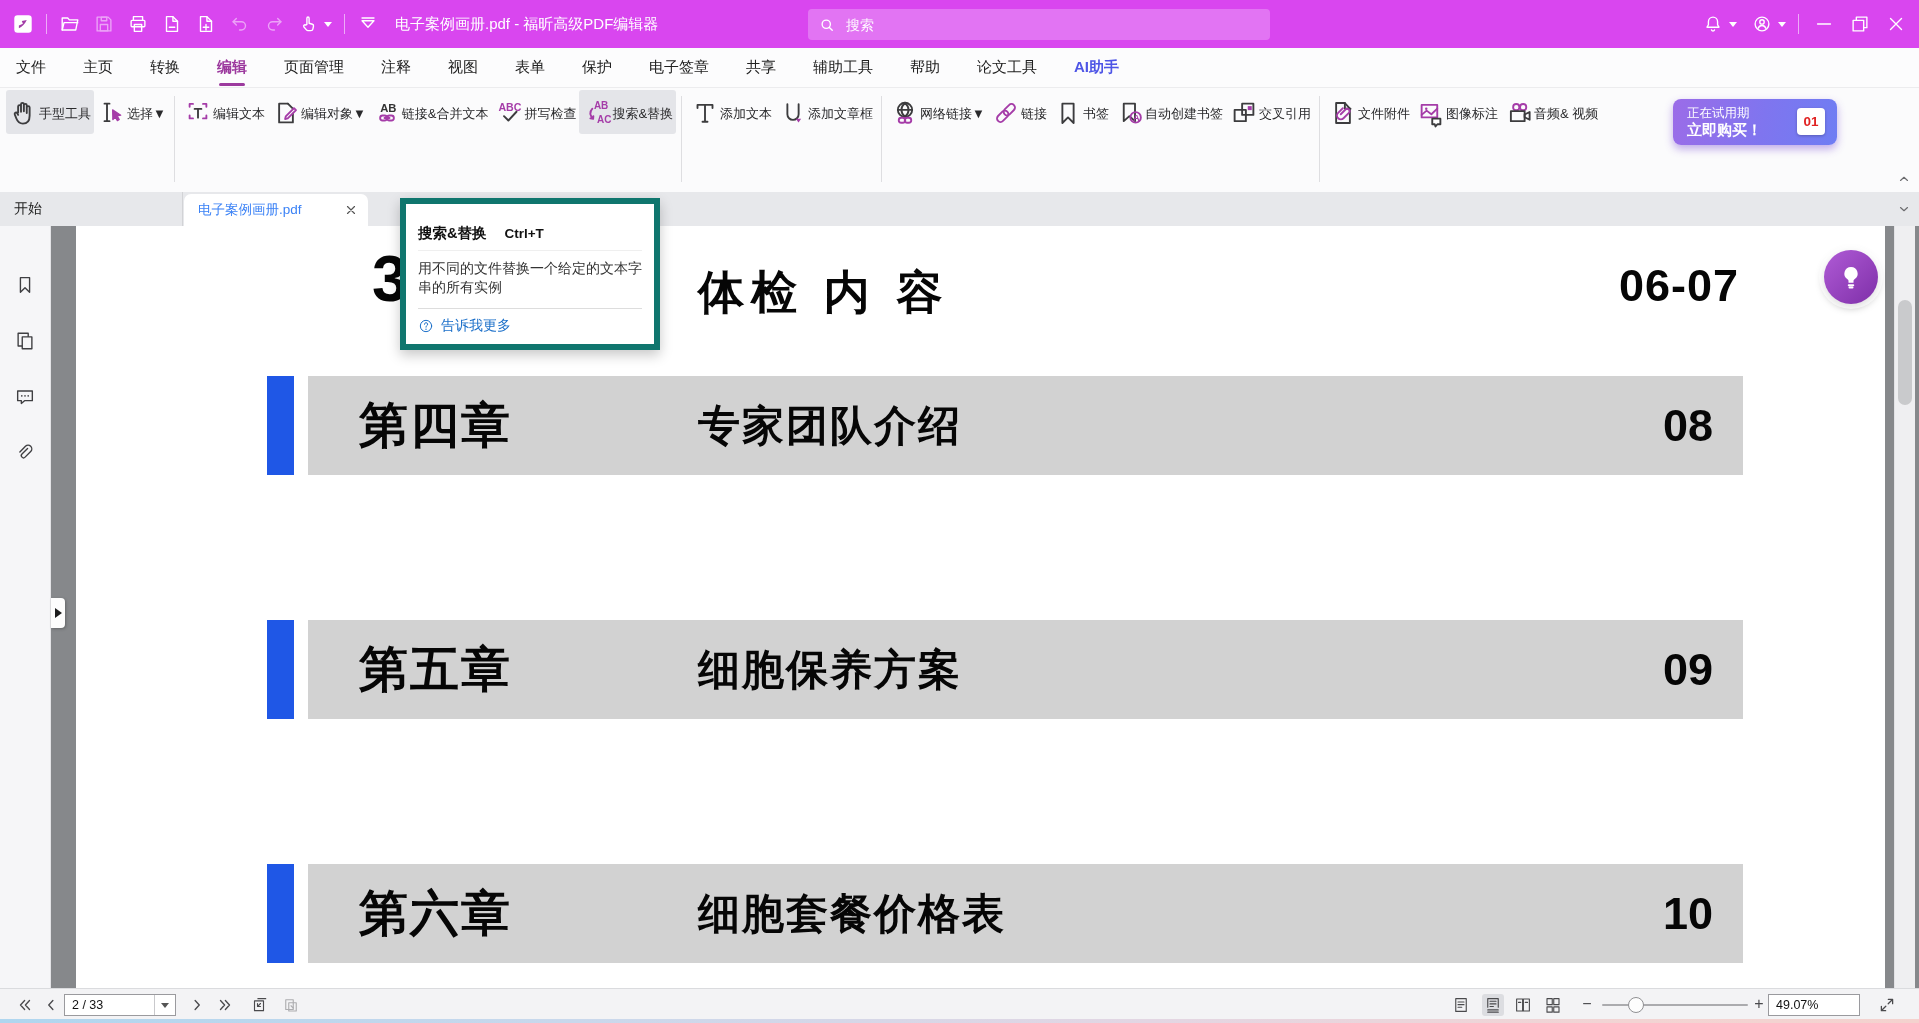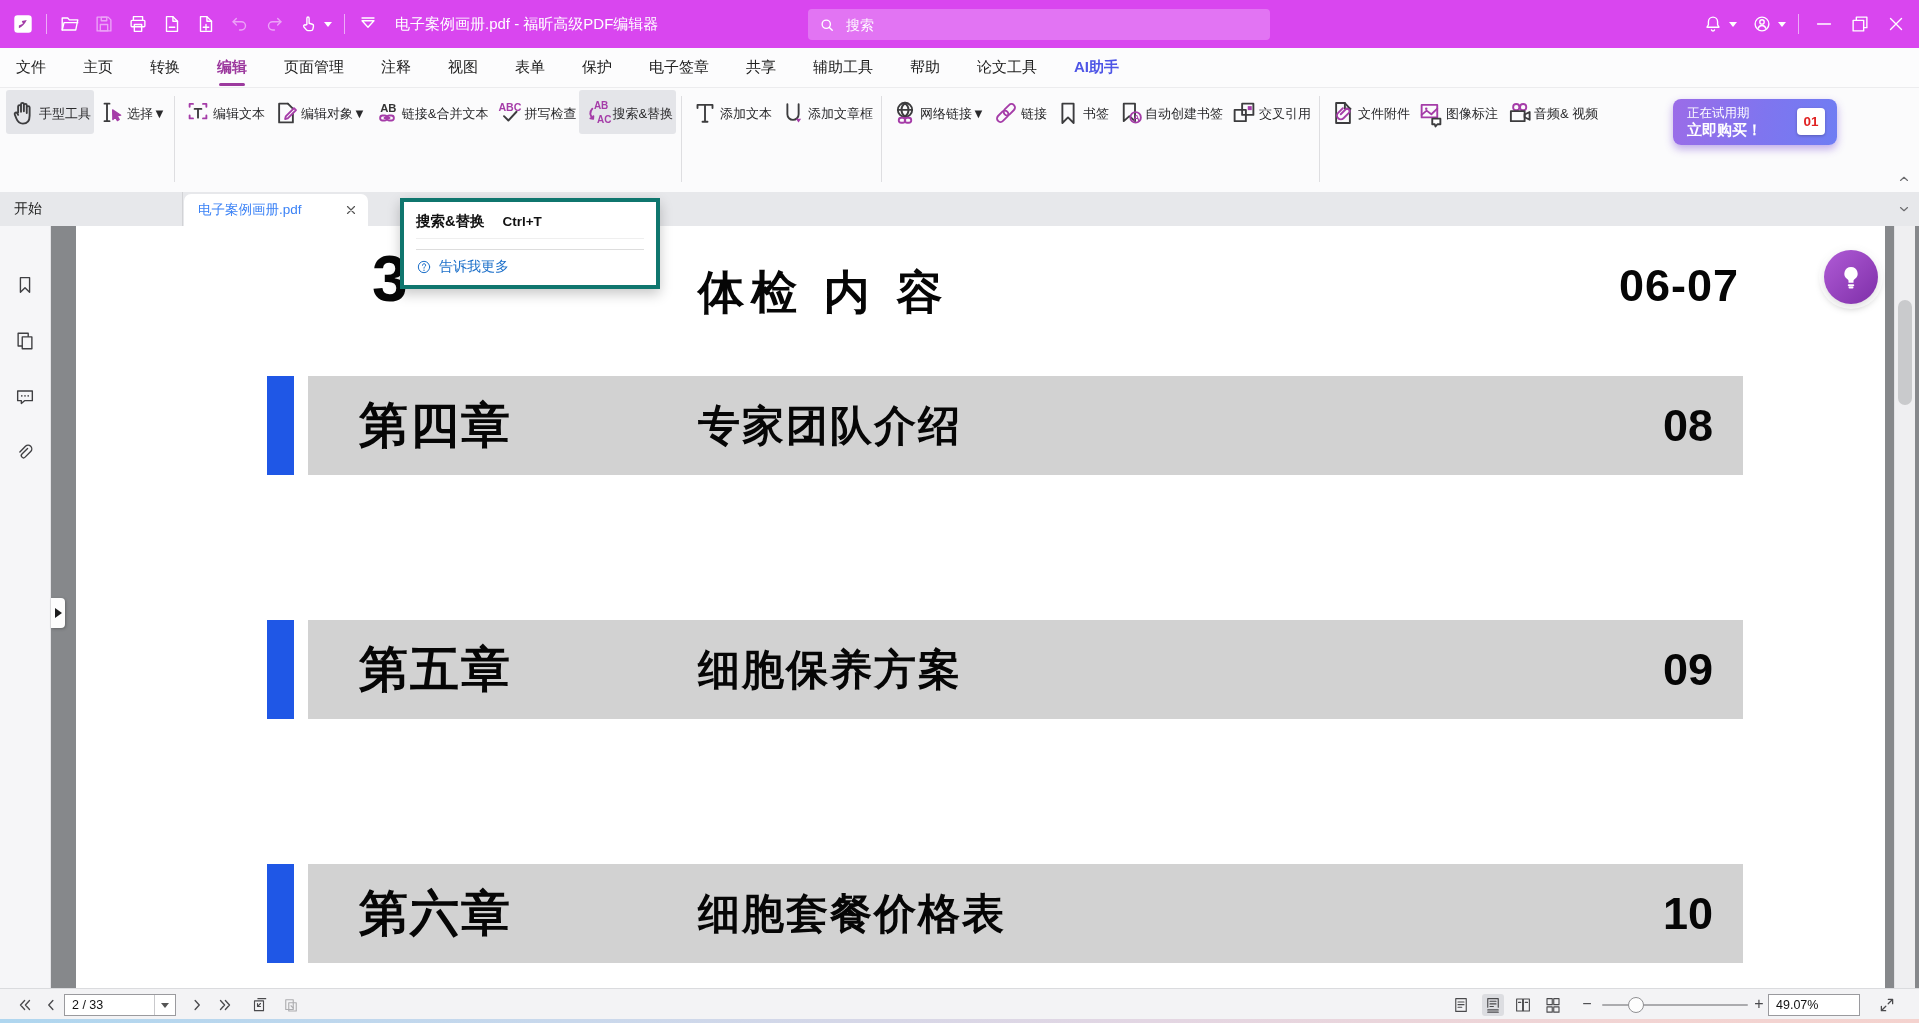--- a/index.html
+++ b/index.html
@@ -68,21 +68,21 @@
   .bulb-fab svg{width:30px;height:30px}
   .ch-row{position:absolute;left:0;width:1809px;height:99px;}
   .ch-blue{position:absolute;left:191px;top:0;width:27px;height:99px;background:#1F57E6;}
   .ch-bar{position:absolute;left:232px;top:0;width:1435px;height:99px;background:#D2D2D2;}
   .ch-num{position:absolute;left:51px;top:0;line-height:99px;font-size:49px;font-weight:900;letter-spacing:2px;}
   .ch-title{position:absolute;left:390px;top:0;line-height:99px;font-size:42px;font-weight:900;letter-spacing:2px;}
   .ch-page{position:absolute;right:30px;top:0;line-height:99px;font-size:45px;font-weight:900;}
   .vscroll{position:absolute;right:4px;top:0;width:20px;height:762px;background:#EFEFF1;border-left:1px solid #E2E2E5;}
   .vthumb{position:absolute;left:3px;top:74px;width:14px;height:105px;background:#C9CACC;border-radius:7px;}
   
-  .tooltip{position:absolute;left:400px;top:198px;width:260px;background:#FFFFFF;border:4px solid #0f766e;box-shadow:0 5px 12px rgba(0,0,0,.22);z-index:50;padding:10px 12px 9px;box-sizing:border-box;}
+  .tooltip{position:absolute;left:400px;top:198px;width:260px;background:#FFFFFF;border:6px solid #0f766e;box-shadow:0 5px 12px rgba(0,0,0,.22);z-index:50;padding:20px 12px 9px;box-sizing:border-box;}
   .tt-head{display:flex;align-items:baseline;gap:18px;border-bottom:1px solid #EFEFEF;padding-bottom:7px;}
   .tt-title{font-size:14.5px;font-weight:bold;color:#111;}
   .tt-short{font-size:13.5px;font-weight:bold;color:#111;}
   .tt-body{font-size:14px;color:#333;line-height:1.38;margin-top:8px;}
   .tt-div{height:1px;background:#DDD;margin:10px 0 8px;}
   .tt-link{display:flex;align-items:center;gap:7px;color:#1B6FC9;font-size:14px;}
   .tt-link .hic{width:16px;height:16px;color:#1B6FC9}
   .tt-link .hic svg{width:16px;height:16px}
   
   .statusbar{position:absolute;left:0;top:988px;width:1919px;height:35px;background:#F3F3F5;border-top:1px solid #DADBDE;box-sizing:border-box;}
@@ -571,20 +571,21 @@
     <div class="vscroll">
       <div class="vthumb"></div>
     </div>
   </div>
 
   <div class="tooltip">
     <div class="tt-head">
       <span class="tt-title">搜索&amp;替换</span>
       <span class="tt-short">Ctrl+T</span>
     </div>
+    <div class="tt-body">用不同的文件替换一个给定的文本字串的所有实例</div>
     <div class="tt-div"></div>
     <div class="tt-link">
       <span class="hic">
           <svg viewBox="0 0 24 24" fill="none" stroke="currentColor" stroke-width="1.5" stroke-linecap="round" stroke-linejoin="round" xmlns="http://www.w3.org/2000/svg">
             <circle cx="12" cy="12" r="8.5"></circle>
             <path d="M9.7 9.4a2.4 2.4 0 1 1 3.5 2.2c-.7.4-1.2.9-1.2 1.7v.5"></path>
             <circle cx="12" cy="16.9" r="1" fill="currentColor" stroke="none"></circle>
           </svg>
         </span>
       <span>告诉我更多</span>

